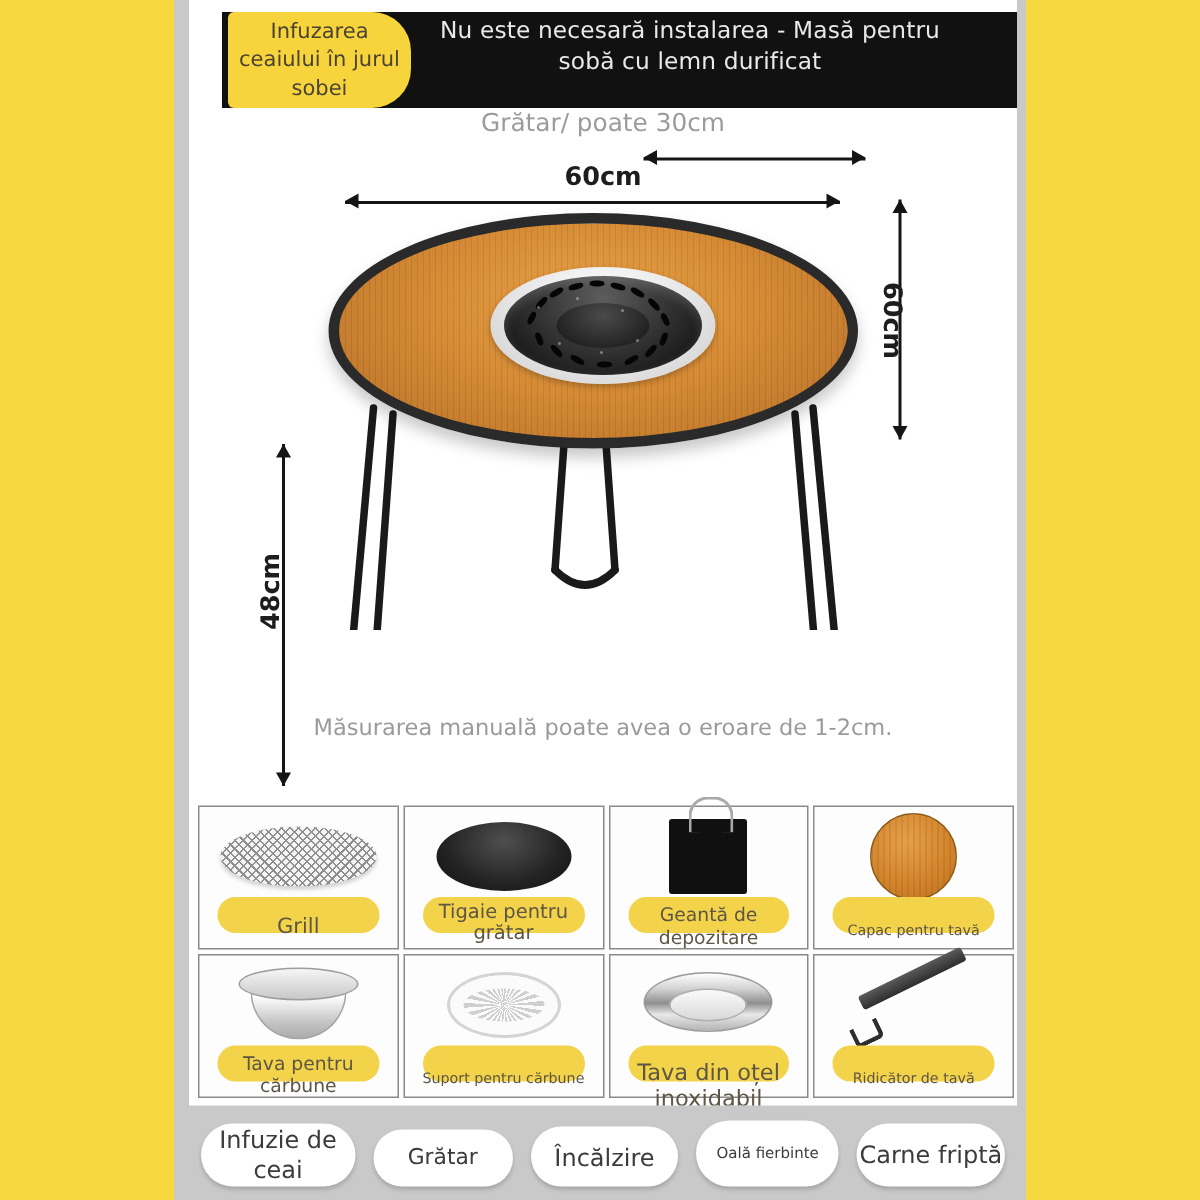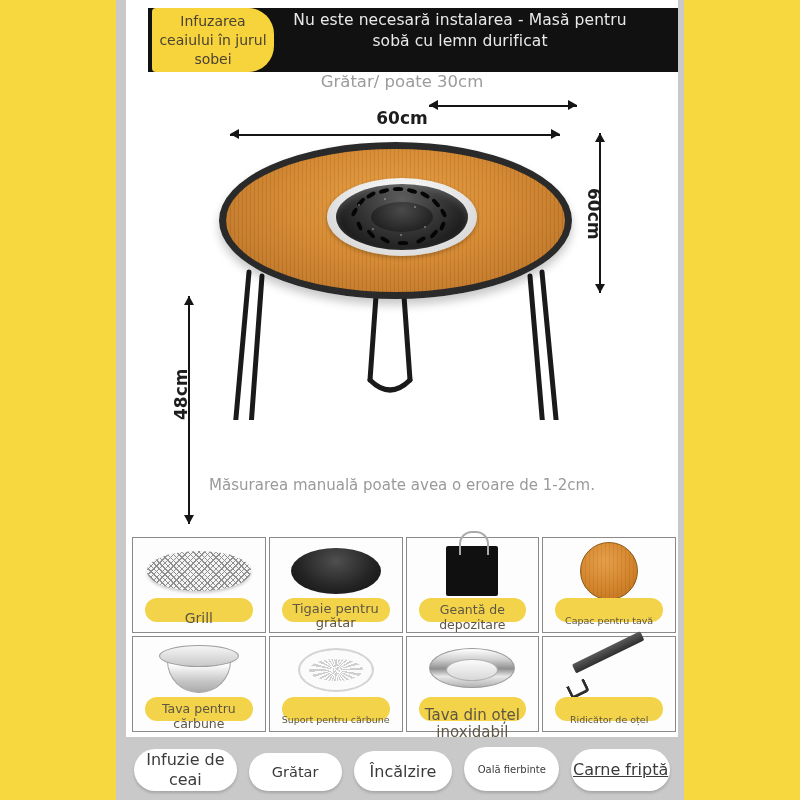--- a/index.html
+++ b/index.html
@@ -245,21 +245,21 @@
   .feat{
     background:#ffffff;border-radius:22px;
     display:flex;align-items:center;justify-content:center;
     text-align:center;color:#3b3b3b;
     box-shadow:0 2px 3px rgba(0,0,0,.18);
   }
   .feat.f0{width:104px;height:42px;font-size:16px;line-height:20px;}
   .feat.f1{width:94px;height:38px;font-size:14.5px;}
   .feat.f2{width:100px;height:40px;font-size:16px;}
   .feat.f3{width:96px;height:44px;font-size:10px;}
-  .feat.f4{width:100px;height:42px;font-size:16px;line-height:20px;text-decoration:underline;}
+  .feat.f4{width:100px;height:42px;font-size:16px;line-height:20px;}
 </style>
 </head>
 <body>
 
 <div class="stage">
 
   <div class="grey-strip"></div>
 
   <div class="panel">
 
@@ -412,21 +412,21 @@
       </div>
 
       <div class="card">
         <div class="art">
           <div class="lifter">
               <div class="bar"></div>
               <div class="fork"></div>
             </div>
         </div>
         <div class="pill"></div>
-        <div class="cap sm">Ridicător de oțel</div>
+        <div class="cap sm">Ridicător de tavă</div>
       </div>
 
     </div>
   </div>
 
   <div class="feat-row">
     <div class="feat f0">
       <span>Infuzie de ceai</span>
     </div>
     <div class="feat f1">

